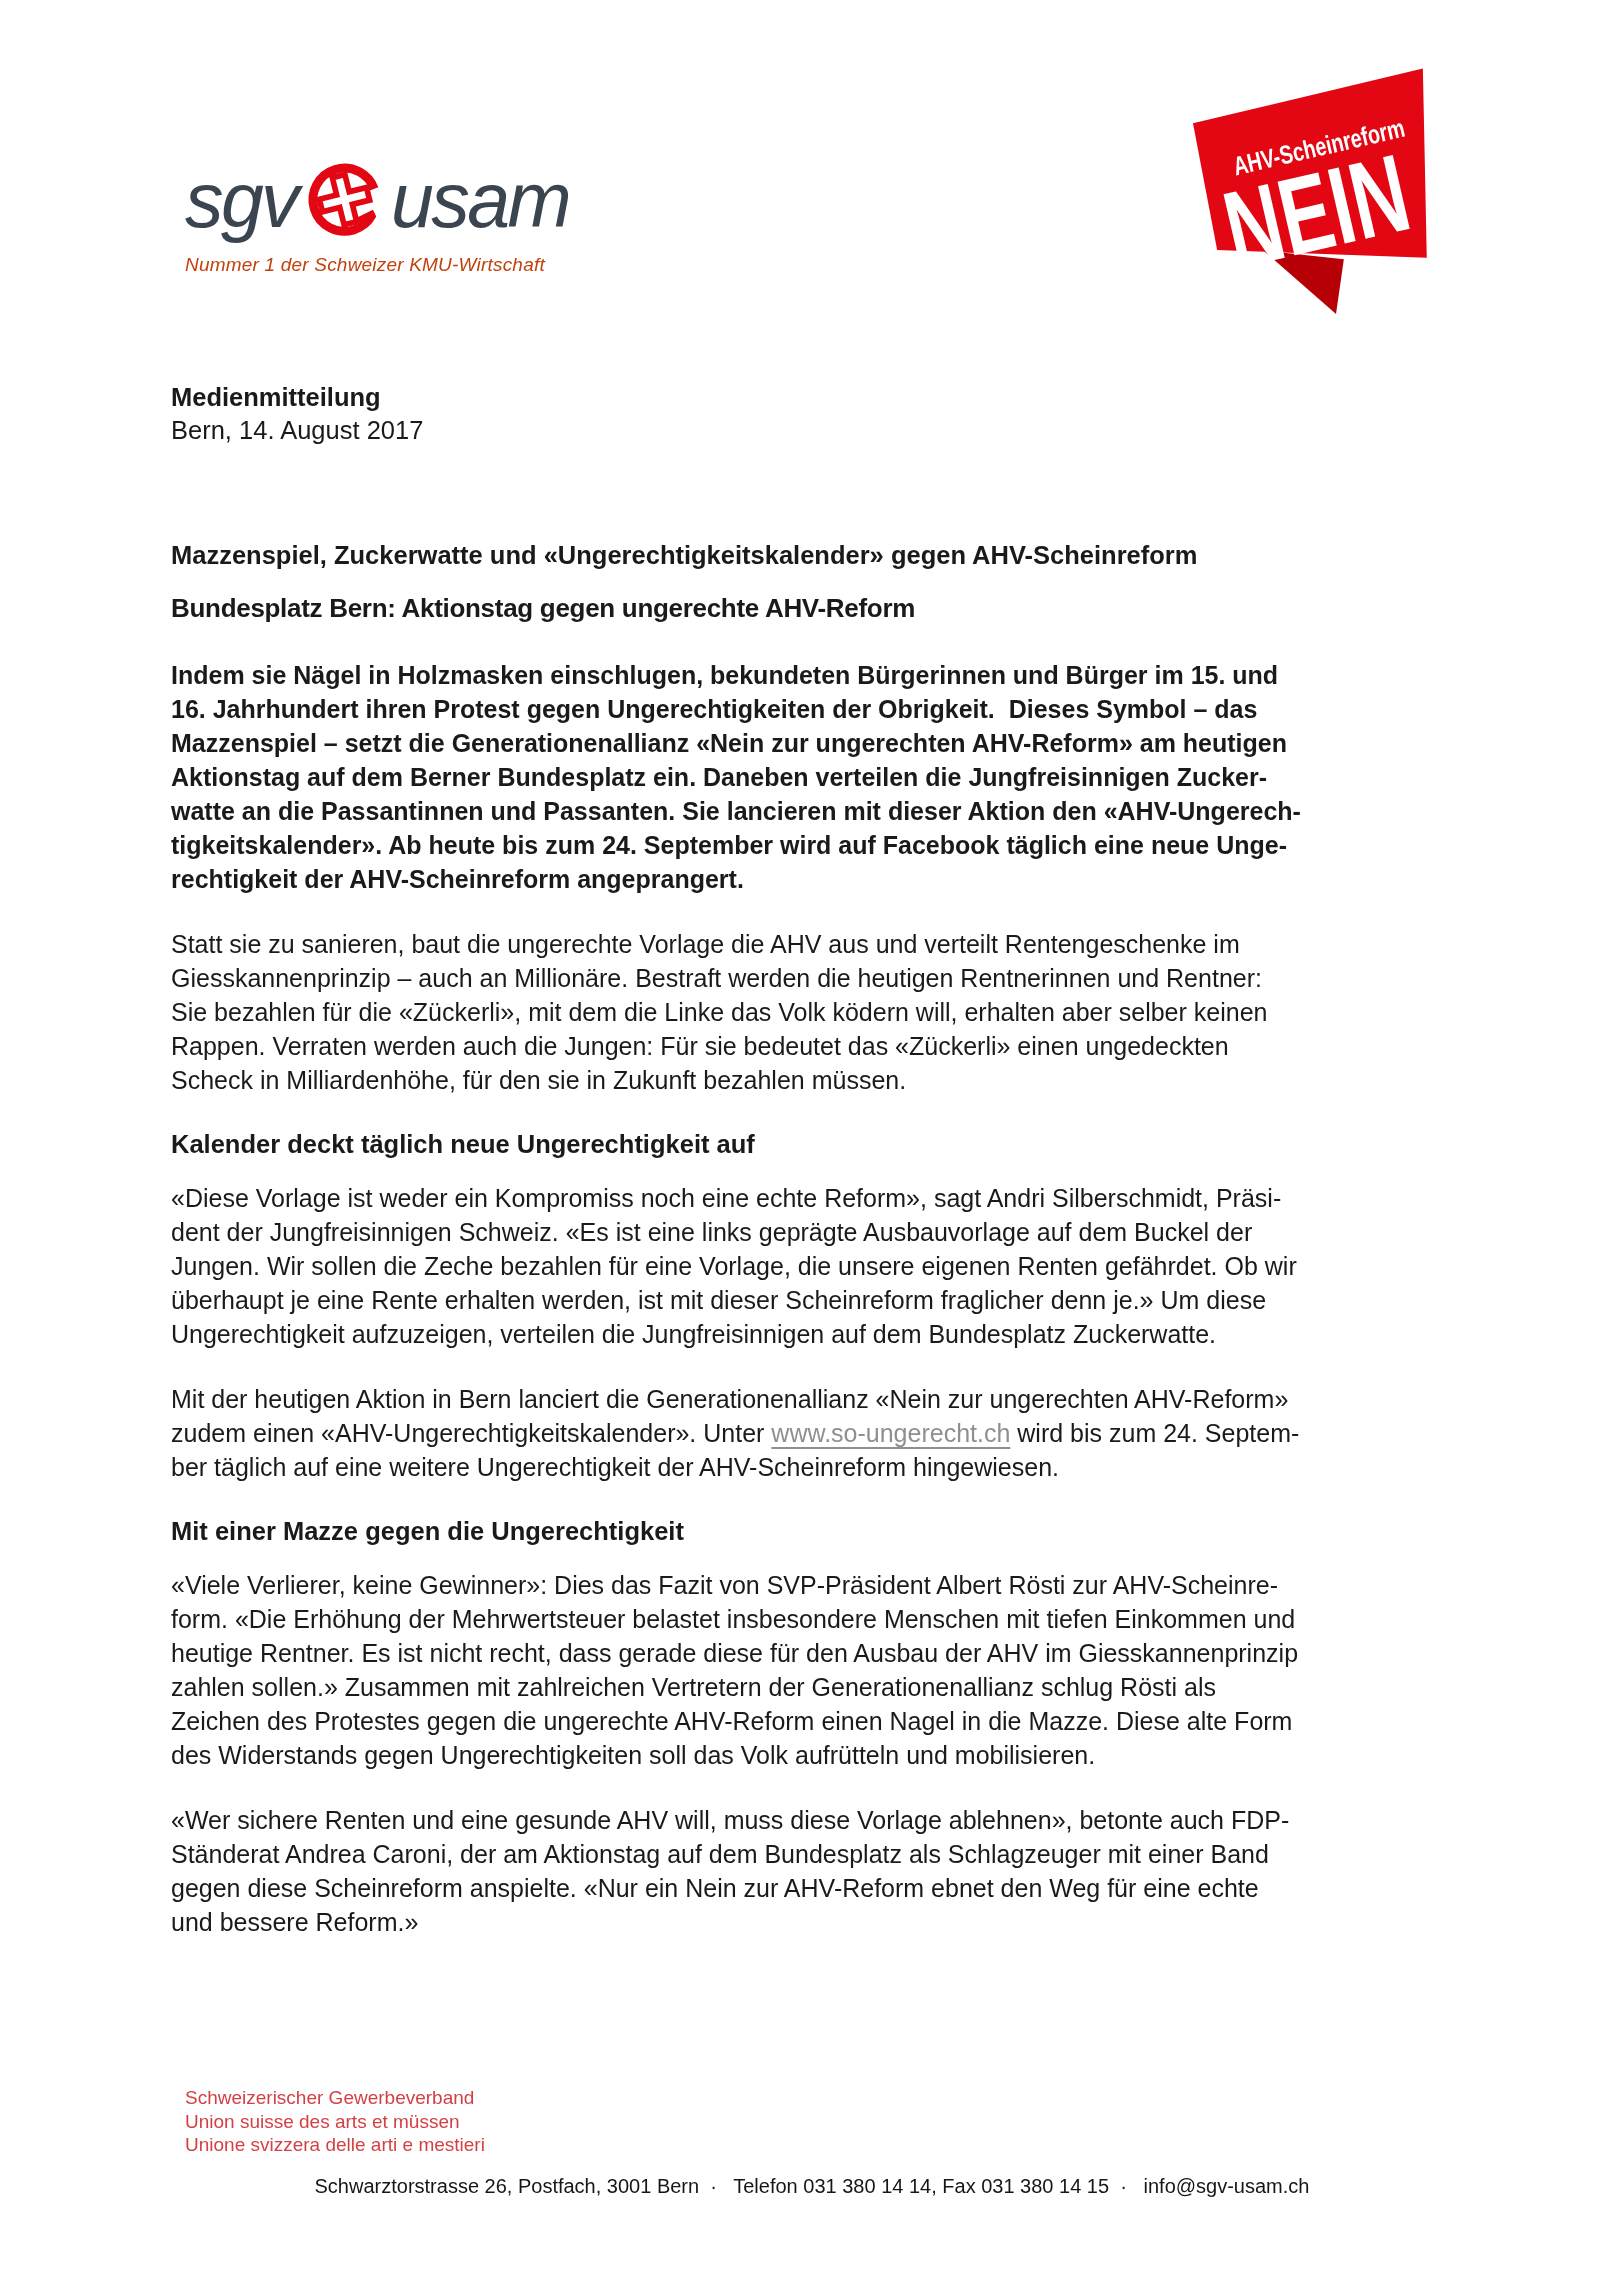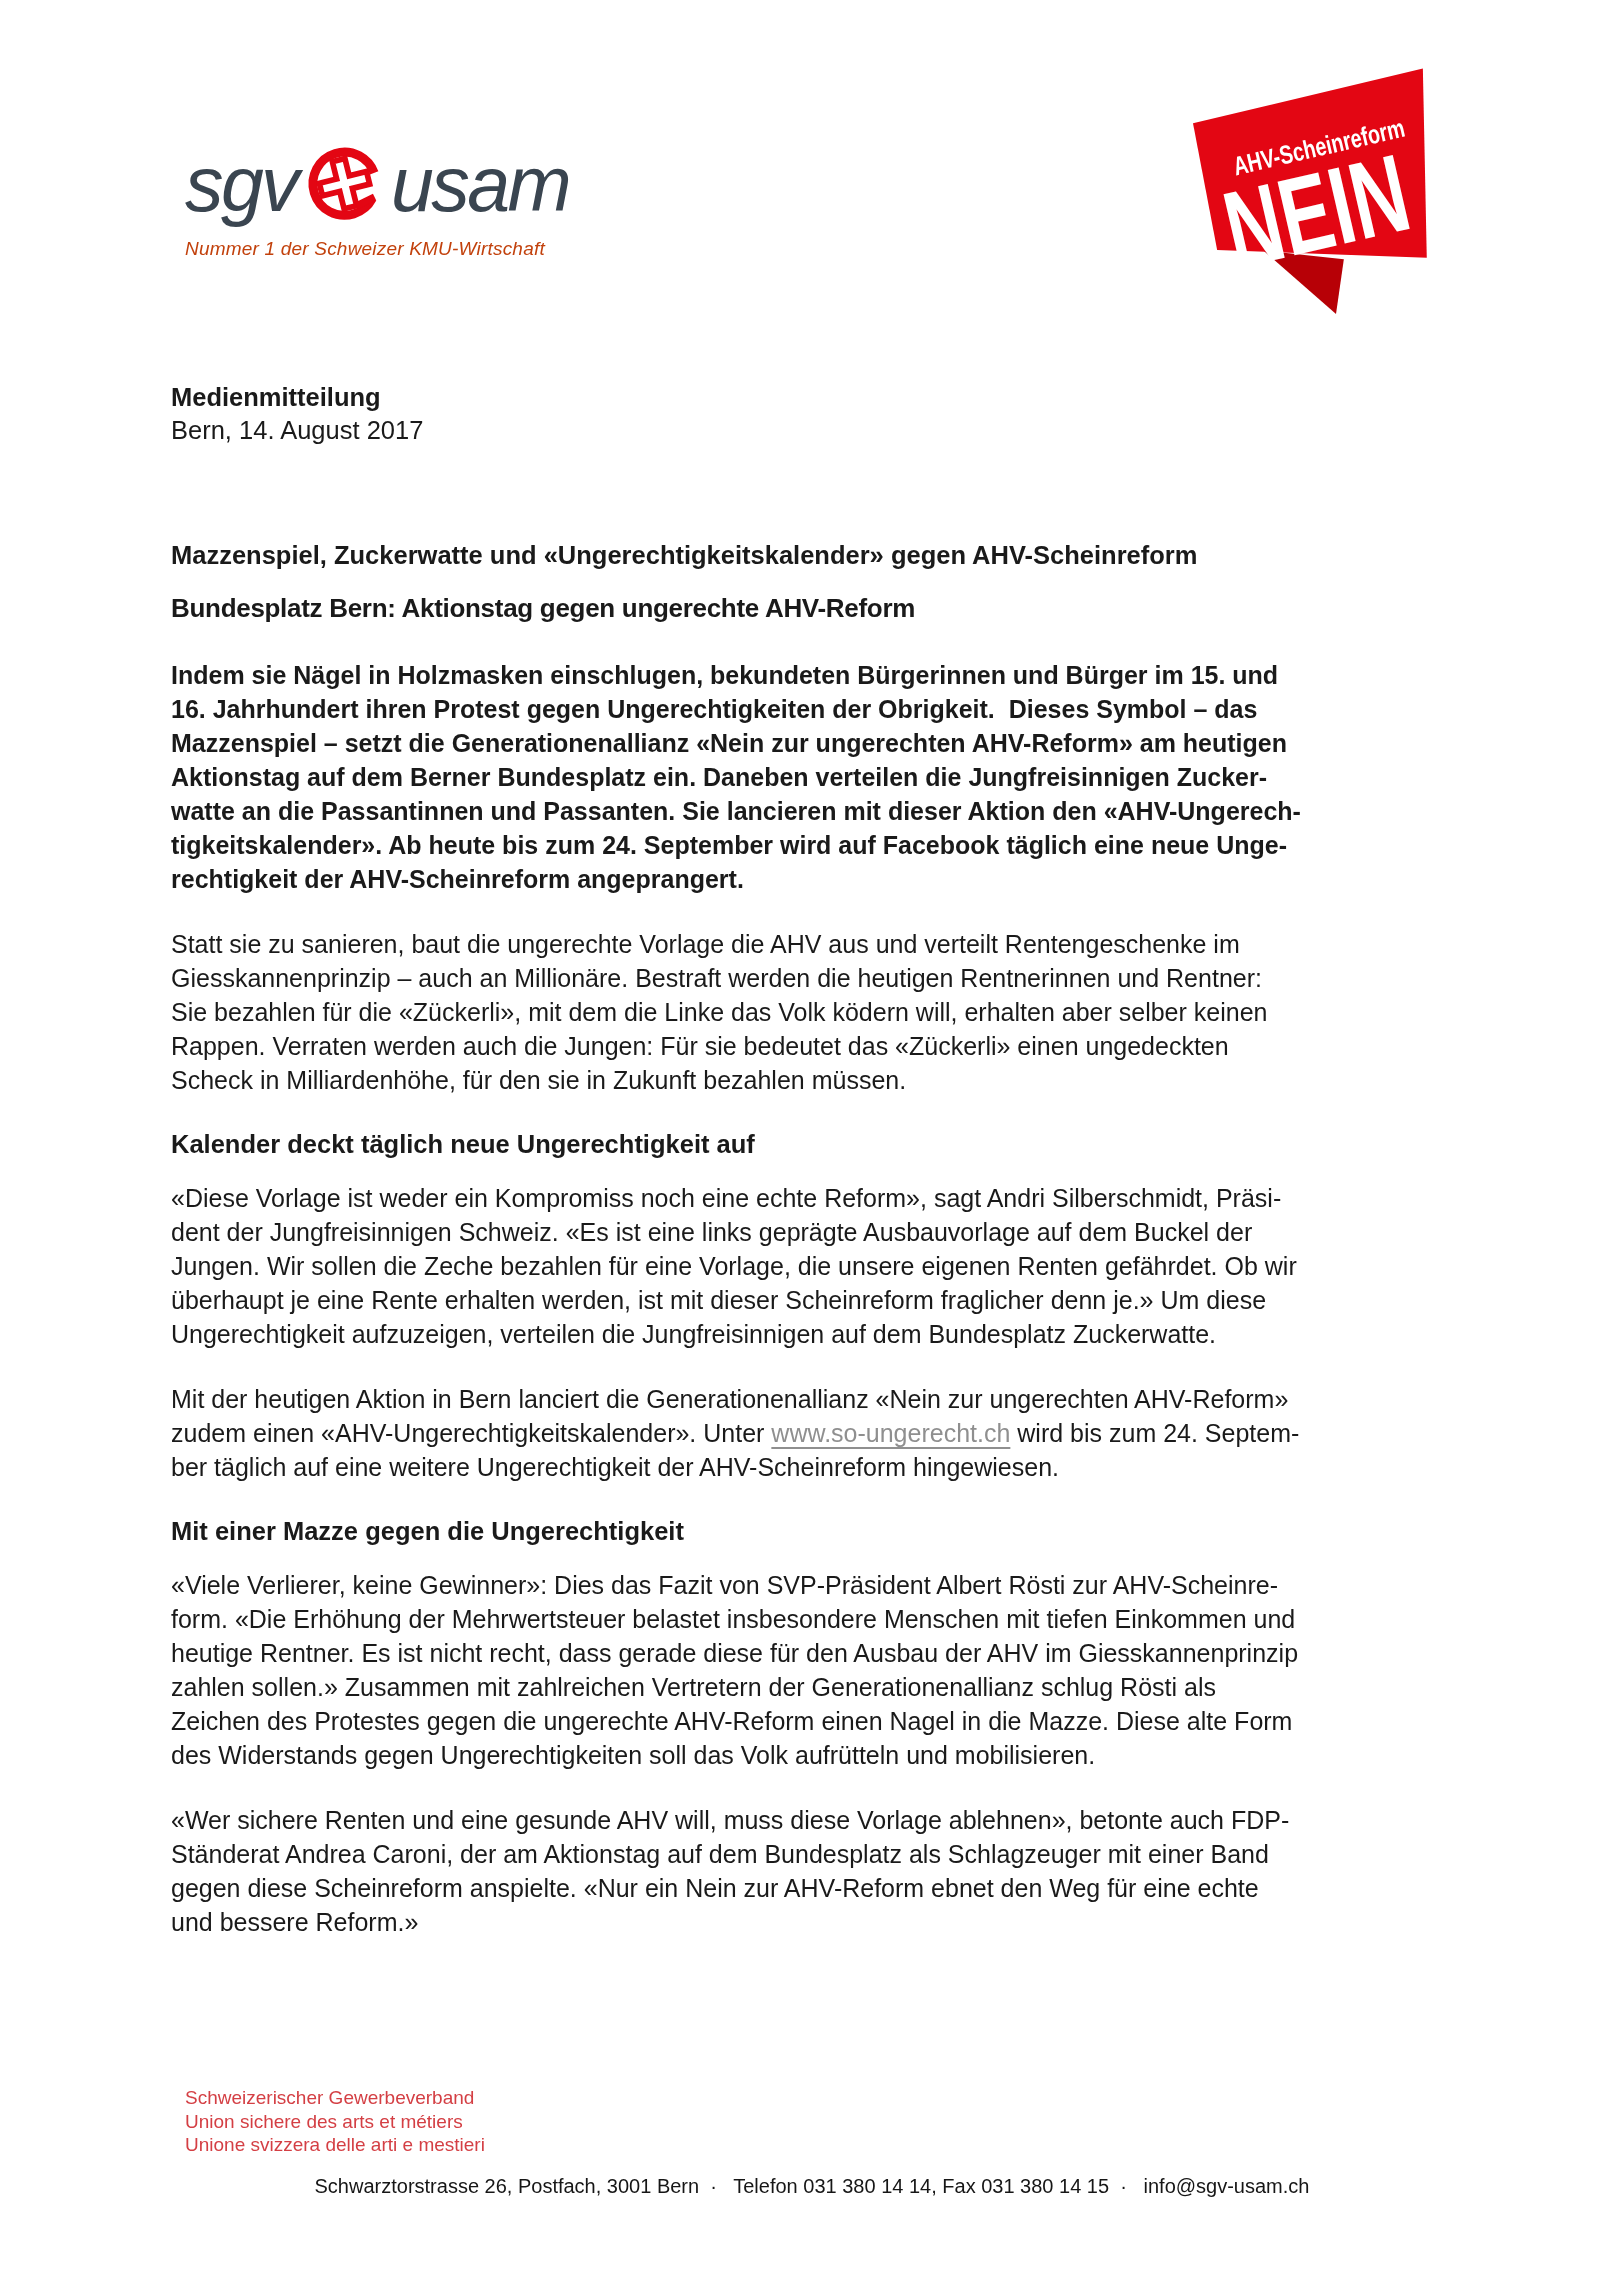--- a/index.html
+++ b/index.html
@@ -6,21 +6,21 @@
   .page{
     position:relative;
     width:1622px;height:2295px;
     margin:0 auto;
     background:#ffffff;
     overflow:hidden;
     font-family:"Liberation Sans",sans-serif;
     color:#1a1a1a;
   }
   
-  .logo-block{position:absolute;left:185px;top:138px;}
+  .logo-block{position:absolute;left:185px;top:154px;}
   .logo-row{
     display:flex;align-items:center;
     font-style:italic;font-weight:400;
     font-size:77px;letter-spacing:-2.6px;
     color:#3a4550;line-height:1;
   }
   .logo-mark{margin:0 6.5px;transform:translateY(5.2px);}
   .logo-tagline{
     font-style:italic;font-size:19px;color:#c2410c;
     margin-top:7px;letter-spacing:0.2px;
@@ -140,20 +140,20 @@
 
     <p class="para">«Wer sichere Renten und eine gesunde AHV will, muss diese Vorlage ablehnen», betonte auch FDP-
 Ständerat Andrea Caroni, der am Aktionstag auf dem Bundesplatz als Schlagzeuger mit einer Band
 gegen diese Scheinreform anspielte. «Nur ein Nein zur AHV-Reform ebnet den Weg für eine echte
 und bessere Reform.»</p>
   </div>
 
   <div class="footer">
     <div class="footer-orgs">
       <span class="footer-org" style="color: rgb(212, 63, 68);">Schweizerischer Gewerbeverband</span>
-      <span class="footer-org" style="color: rgb(212, 63, 68);">Union sichere des arts et métiers</span>
+      <span class="footer-org" style="color: rgb(212, 63, 68);">Union suisse des arts et müssen</span>
       <span class="footer-org" style="color: rgb(212, 63, 68);">Unione svizzera delle arti e mestieri</span>
     </div>
     <div class="footer-address">Schwarztorstrasse 26, Postfach, 3001 Bern  ·   Telefon 031 380 14 14, Fax 031 380 14 15  ·   info@sgv-usam.ch</div>
   </div>
 
 </div>
 
 
 </body></html>

